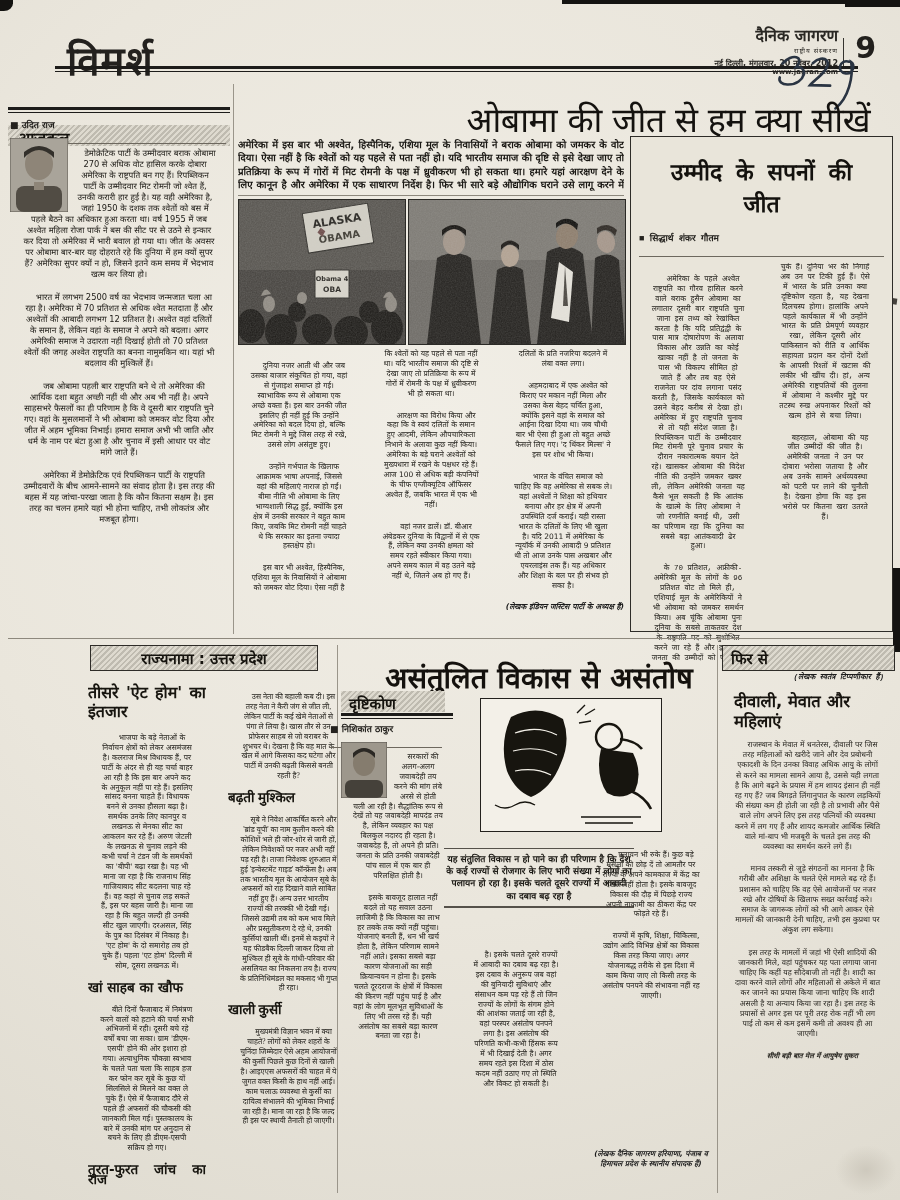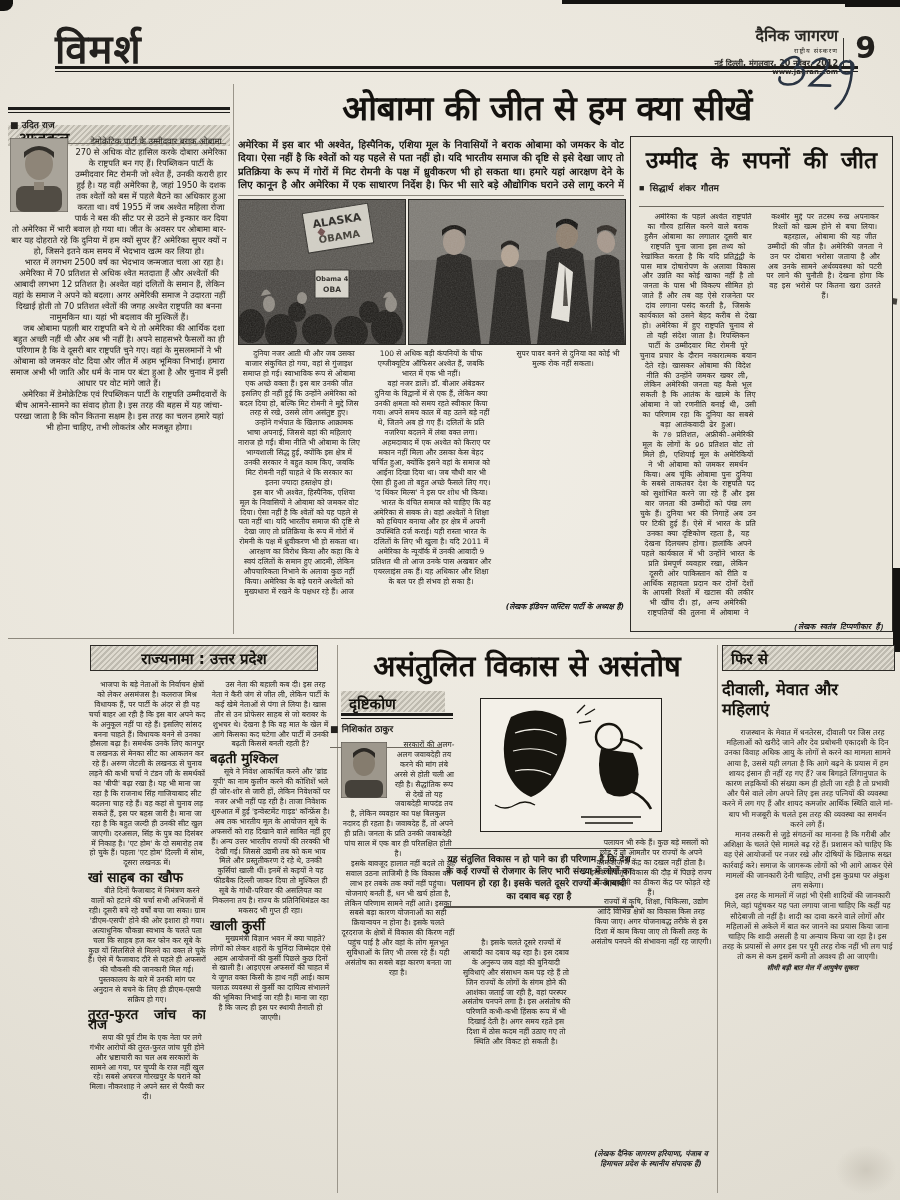--- a/index.html
+++ b/index.html
@@ -5,29 +5,29 @@
   html,body{margin:0;padding:0;background:#b9b5ac;}
   .page{position:relative;width:900px;height:1200px;margin:0 auto;overflow:hidden;color:#1c1c1c;
     background:radial-gradient(circle at 48% 35%, #f1eee6 0%, #eae6dc 55%, #dfdbd0 100%);
     font-family:"DejaVu Sans", sans-serif;}
   .abs{position:absolute;}
   .hatch{background:repeating-linear-gradient(135deg,#dedacf 0 2px,#bfbbb0 2px 4px);}
   .boxed{border:1.4px solid #2e2c28;}
   .thickthin{border-top:3px solid #1d1c1a;border-bottom:1.2px solid #1d1c1a;height:2px;}
   .hairline-h{background:#8d887d;height:1px;}
   .hairline-v{background:#9a958a;width:1px;}
-  h1,h2,h3,h4,p{margin:0;padding:0;}
+  h1,h2,h3,h4,p{margin:12px;padding:0;}
   .masthead-title{font-size:40px;font-weight:800;letter-spacing:1px;color:#23211e;}
   .mast-right{text-align:right;color:#2a2824;}
   .paper-name{font-size:16px;font-weight:800;}
   .paper-tag{font-size:6.5px;letter-spacing:1px;}
   .dateline{font-size:8px;font-weight:700;margin-top:2px;}
   .website{font-size:7px;font-weight:700;}
   .pageno{font-size:30px;font-weight:700;color:#22201d;}
-  .main-headline{font-size:34px;font-weight:700;text-align:center;color:#14120f;letter-spacing:-0.5px;}
+  .main-headline{font-size:34px;font-weight:400;text-align:right;color:#14120f;letter-spacing:-0.5px;}
   .lead{font-size:9.8px;line-height:13.4px;font-weight:700;text-align:justify;color:#1a1814;}
   .sec-label{font-size:16px;font-weight:800;padding:2px 10px;color:#16140f;}
   .byline{font-size:9px;font-weight:700;border-bottom:1px solid #6d685e;padding-bottom:12px;color:#24221e;}
   .bodytext{font-size:8.3px;line-height:11px;text-align:justify;color:#23211c;}
   .bodytext p,.smallbody p{text-indent:10px;text-align:center;}
   .smallbody{font-size:7.5px;line-height:9.9px;text-align:justify;color:#26241f;}
   .cols3{column-count:3;column-gap:10px;column-fill:auto;}
   .cols2{column-count:2;column-gap:9px;column-fill:auto;}
   .credit{font-size:7.6px;font-style:italic;font-weight:700;text-align:right;}
   .credit-c{font-size:7.4px;font-style:italic;font-weight:700;text-align:center;}
@@ -189,27 +189,28 @@
       </div>
     <div class="credit">(लेखक स्वतंत्र टिप्पणीकार हैं)</div>
   </div>
 
   <div class="abs hairline-h" style="left:8px;top:638px;width:885px;"></div>
 
   <div class="abs hatch boxed" style="left:90px;top:645px;width:226px;height:24px;text-align:center;">
     <div style="font-size:15px;font-weight:800;padding-top:2px;color:#15130e;">राज्यनामा : उत्तर प्रदेश</div>
   </div>
   <div class="abs smallbody raj-col" style="left:88px;top:680px;width:118px;height:514px;overflow:hidden;">
+      <h3 class="head">तीसरे 'ऐट होम' का इंतजार</h3>
       <p class="p">भाजपा के बड़े नेताओं के निर्वाचन क्षेत्रों को लेकर असमंजस है। कलराज मिश्र विधायक हैं, पर पार्टी के अंदर से ही यह चर्चा बाहर आ रही है कि इस बार अपने कद के अनुकूल नहीं पा रहे हैं। इसलिए सांसद बनना चाहते हैं। विधायक बनने से उनका हौसला बढ़ा है। समर्थक उनके लिए कानपुर व लखनऊ से मेनका सीट का आकलन कर रहे हैं। अरुण जेटली के लखनऊ से चुनाव लड़ने की कभी चर्चा ने टंडन जी के समर्थकों का 'बीपी' बढ़ा रखा है। यह भी माना जा रहा है कि राजनाथ सिंह गाजियाबाद सीट बदलना चाह रहे हैं। वह कहां से चुनाव लड़ सकते हैं, इस पर बहस जारी है। माना जा रहा है कि बहुत जल्दी ही उनकी सीट खुल जाएगी। दरअसल, सिंह के पुत्र का दिसंबर में निकाह है। 'एट होम' के दो समारोह तब हो चुके हैं। पहला 'एट होम' दिल्ली में सोम, दूसरा लखनऊ में।</p>
       <h4 class="sub">खां साहब का खौफ</h4>
       <p class="p">बीते दिनों फैजाबाद में निमंत्रण करने वालों को हटाने की चर्चा सभी अभिजनों में रही। दूसरी बचे रहे वर्षों बचा जा सका। ग्राम 'डीएम-एसपी' होने की ओर इशारा हो गया। अत्याधुनिक चौकन्ना स्वभाव के चलते पता चला कि साहब हज कर फोन कर सूबे के कुछ यों सिलसिले से मिलने का वक्त ले चुके हैं। ऐसे में फैजाबाद दौरे से पहले ही अफसरों की चौकसी की जानकारी मिल गई। पुस्तकालय के बारे में उनकी मांग पर अनुदान से बचने के लिए ही डीएम-एसपी सक्रिय हो गए।</p>
       <h4 class="sub">तुरत-फुरत जांच का राज</h4>
       <p class="p">सपा की पूर्व टीम के एक नेता पर लगे गंभीर आरोपों की तुरत-फुरत जांच पूरी होने और भ्रष्टाचारी का चल अब सरकारों के सामने आ गया, पर चुप्पी के राज नहीं खुल रहे। सबसे अचरज गोरखपुर के घराने को मिला। नौकरशाह ने अपने स्तर से पैरवी कर दी।</p>
     </div>
-  <div class="abs smallbody raj-col" style="left:210px;top:680px;width:121px;height:514px;overflow:hidden;">
+  <div class="abs smallbody raj-col" style="left:228px;top:680px;width:121px;height:514px;overflow:hidden;font-family:Liberation Serif, serif;">
       <p class="p">उस नेता की बहाली कब दी। इस तरह नेता ने कैरी जंग से जीत ली, लेकिन पार्टी के कई खेमे नेताओं से पंगा ले लिया है। खास तौर से उन प्रोफेसर साहब से जो बराबर के शुभचर थे। देखना है कि वह मात के खेल में आगे किसका कद घटेगा और पार्टी में उनकी बढ़ती किससे बनती रहती है?</p>
       <h4 class="sub">बढ़ती मुश्किल</h4>
       <p class="p">सूबे ने निवेश आकर्षित करने और 'ब्रांड यूपी' का नाम कुलीन करने की कोशिशें भले ही जोर-शोर से जारी हों, लेकिन निवेशकों पर नजर अभी नहीं पड़ रही है। ताजा निवेशक शुरुआत में हुई 'इन्वेस्टमेंट गाइड' कॉन्फ्रेंस है। अब तक भारतीय मूल के आयोजन सूबे के अफसरों को राह दिखाने वाले साबित नहीं हुए हैं। अन्य उत्तर भारतीय राज्यों की तरक्की भी देखी गई। जिससे उद्यमी तब को कम भाव मिले और प्रस्तुतीकरण दे रहे थे, उनकी कुर्सियां खाली थीं। इनमें से कइयों ने यह फीडबैक दिल्ली जाकर दिया तो मुश्किल ही सूबे के गांधी-परिवार की असलियत का निकलना तय है। राज्य के प्रतिनिधिमंडल का मकसद भी गुप्त ही रहा।</p>
       <h4 class="sub">खाली कुर्सी</h4>
       <p class="p">मुख्यमंत्री विज्ञान भवन में क्या चाहते? लोगों को लेकर शहरों के चुनिंदा जिम्मेदार ऐसे अहम आयोजनों की कुर्सी पिछले कुछ दिनों से खाली है। आइएएस अफसरों की चाहत में ये जुगत वक्त किसी के हाथ नहीं आई। काम चलाऊ व्यवस्था से कुर्सी का दायित्व संभालने की भूमिका निभाई जा रही है। माना जा रहा है कि जल्द ही इस पर स्थायी तैनाती हो जाएगी।</p>
     </div>
   <div class="abs hairline-v" style="left:337px;top:645px;height:548px;"></div>
 
   <h2 class="abs mid-headline" style="left:341px;top:645px;width:372px;">असंतुलित विकास से असंतोष</h2>
   <div class="abs hatch" style="left:341px;top:691px;width:104px;height:21px;">

